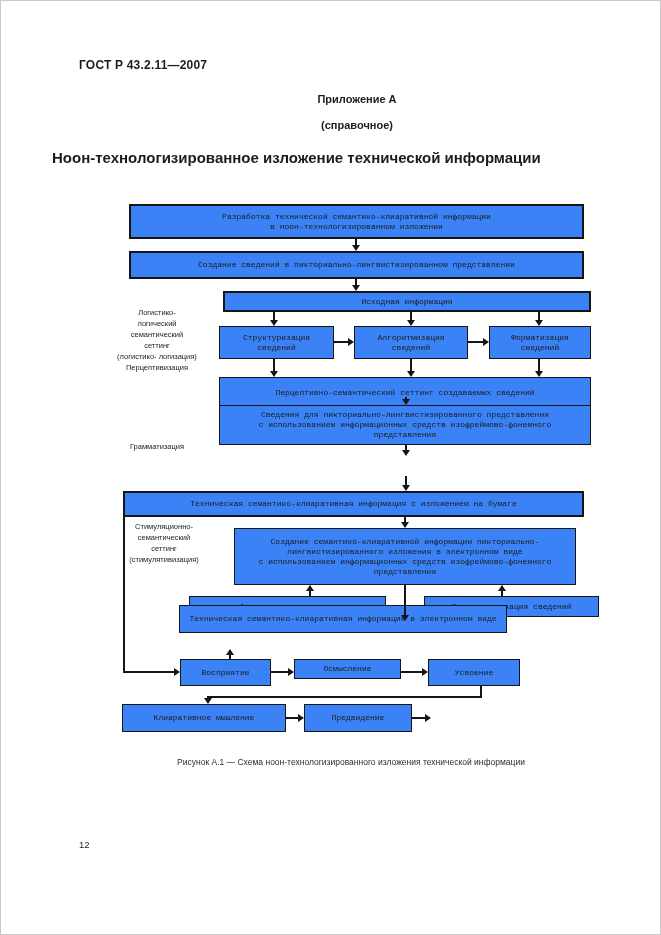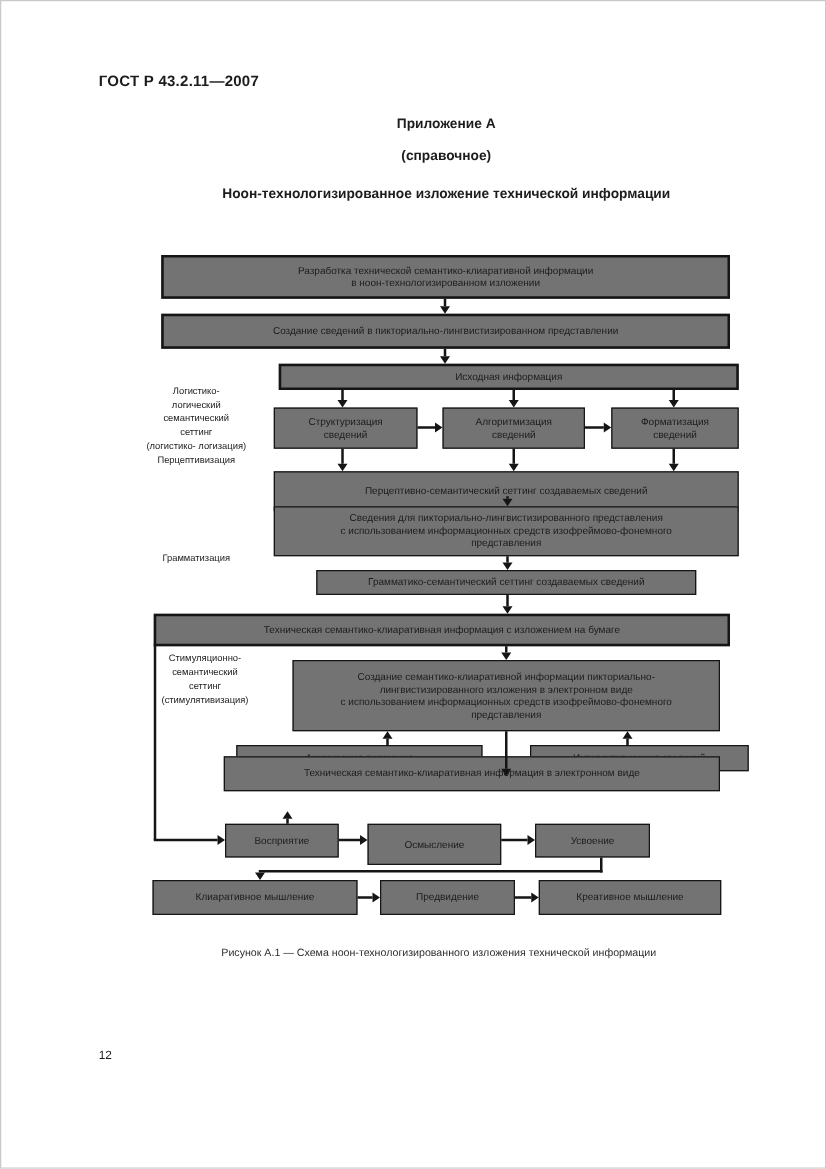--- a/index.html
+++ b/index.html
@@ -4,28 +4,28 @@
 <style>
   html,body{margin:0;padding:0;background:#e9e9e9;}
   .page{
     position:relative; width:661px; height:935px; background:#ffffff;
     border:1px solid #c9c9c9; box-sizing:border-box; overflow:hidden;
     font-family:"Liberation Sans", sans-serif; color:#1c1c1c;
   }
   .abs{position:absolute;}
   .std-ref{left:78px; top:57px; font-size:12px; font-weight:bold; letter-spacing:.2px;}
   .appendix{left:51px; top:92px; width:610px; text-align:center; font-size:11px; font-weight:bold; line-height:13px; white-space:pre-line;}
-  .sect-title{left:51px; top:148px; width:610px; text-align:center; font-size:11px; font-weight:bold;}
+  .sect-title{left:51px; top:148px; width:610px; font-size:15px; font-weight:bold;}
   .caption{left:45px; top:756px; width:610px; text-align:center; font-size:8.5px; color:#2e2e2e;}
   .pagenum{left:78px; top:838px; font-size:9.5px;}
 
   .node{
-    position:absolute; box-sizing:border-box; border:2px solid #151515; background:#737373;
+    position:absolute; box-sizing:border-box; border:2px solid #151515; background:#3b82f6;
     display:flex; align-items:center; justify-content:center; text-align:center;
-    font-size:8px; line-height:10px; white-space:pre-line; padding:1px 3px;
+    font-size:8px; line-height:10px; white-space:pre-line; padding:1px 3px;font-family:Liberation Mono, monospace;
   }
   .thin{border-width:1.5px;}
   .slabel{
     position:absolute; font-size:7.5px; font-weight:normal; line-height:11px;
     text-align:center; white-space:pre-line;
   }
   .vl{position:absolute; width:2px; background:#151515;}
   .hl{position:absolute; height:2px; background:#151515;}
   .ad{position:absolute; width:0; height:0; border-left:4px solid transparent; border-right:4px solid transparent; border-top:6px solid #151515;}
   .au{position:absolute; width:0; height:0; border-left:4px solid transparent; border-right:4px solid transparent; border-bottom:6px solid #151515;}
@@ -50,38 +50,36 @@
 сведений</div>
   <div class="node thin" style="left:353px;top:325px;width:114px;height:33px">Алгоритмизация
 сведений</div>
   <div class="node thin" style="left:488px;top:325px;width:102px;height:33px">Форматизация
 сведений</div>
 
   <div class="node thin" style="left:218px;top:376px;width:372px;height:32px">Перцептивно-семантический сеттинг создаваемых сведений</div>
   <div class="node thin" style="left:218px;top:404px;width:372px;height:40px">Сведения для пикториально-лингвистизированного представления
 с использованием информационных средств изофреймово-фонемного
 представления</div>
-  <div class="node thin" style="left:252px;top:455px;width:304px;height:20px">Грамматико-семантический сеттинг создаваемых сведений</div>
   <div class="node" style="left:122px;top:490px;width:461px;height:26px">Техническая семантико-клиаративная информация с изложением на бумаге</div>
   <div class="node thin" style="left:233px;top:527px;width:342px;height:57px">Создание семантико-клиаративной информации пикториально-
 лингвистизированного изложения в электронном виде
 с использованием информационных средств изофреймово-фонемного
 представления</div>
 
   <div class="node thin" style="left:188px;top:595px;width:197px;height:21px">Анимизация логизация</div>
   <div class="node thin" style="left:423px;top:595px;width:175px;height:21px">Интерактивизация сведений</div>
-  <div class="node thin" style="left:178px;top:604px;width:397px;height:28px">Техническая семантико-клиаративная информация в электронном виде</div>
+  <div class="node thin" style="left:178px;top:604px;width:328px;height:28px">Техническая семантико-клиаративная информация в электронном виде</div>
 
   <div class="node thin" style="left:179px;top:658px;width:91px;height:27px">Восприятие</div>
-  <div class="node thin" style="left:293px;top:658px;width:107px;height:33px">Осмысление</div>
+  <div class="node thin" style="left:293px;top:658px;width:107px;height:20px">Осмысление</div>
   <div class="node thin" style="left:427px;top:658px;width:92px;height:27px">Усвоение</div>
 
   <div class="node thin" style="left:121px;top:703px;width:164px;height:28px">Клиаративное мышление</div>
   <div class="node thin" style="left:303px;top:703px;width:108px;height:28px">Предвидение</div>
-  <div class="node thin" style="left:430px;top:703px;width:146px;height:28px">Креативное мышление</div>
 
   <div class="slabel" style="left:95px;top:306px;width:122px">Логистико-
 логический
 семантический
 сеттинг
 (логистико- логизация)
 Перцептивизация</div>
   <div class="slabel" style="left:95px;top:440px;width:122px">Грамматизация</div>
   <div class="slabel" style="left:102px;top:520px;width:122px">Стимуляционно-
 семантический

